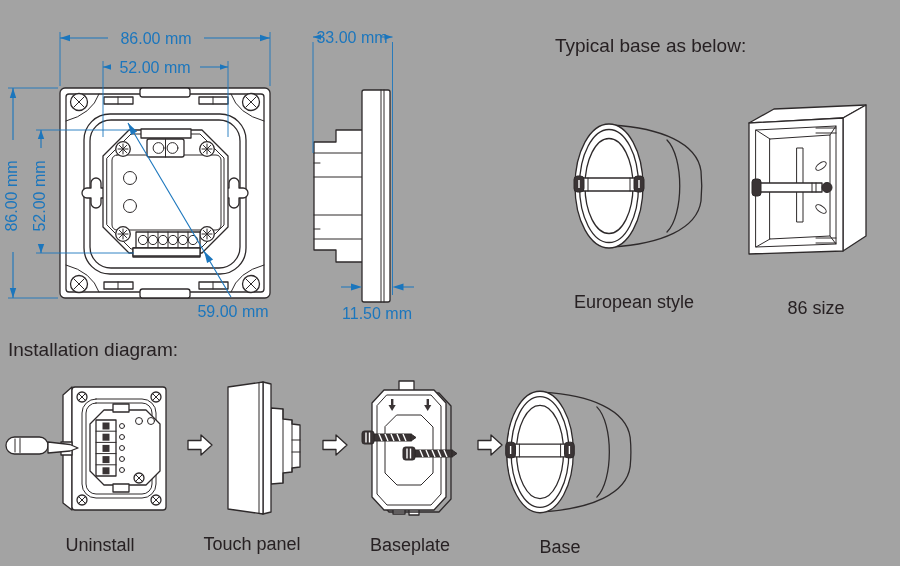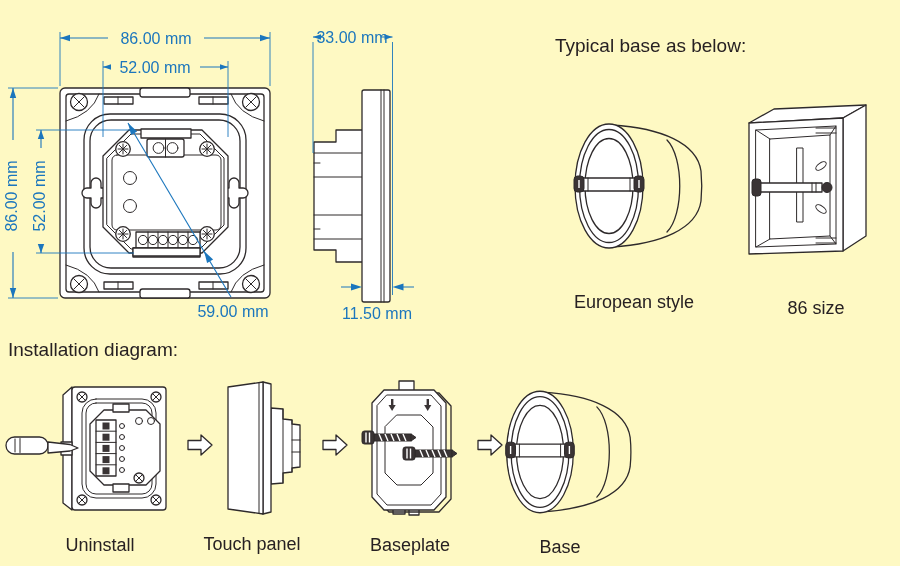--- a/index.html
+++ b/index.html
@@ -1,16 +1,16 @@
 <!DOCTYPE html>
 <html><head>
 <meta charset="utf-8">
 <style>
   html,body{margin:0;padding:0;background:#ffffff;}
-  .stage{position:relative;width:900px;height:566px;background:#fef9c3;overflow:hidden;
+  .stage{position:relative;width:900px;height:566px;background:#a3a3a3;overflow:hidden;
          font-family:"Liberation Sans", sans-serif;}
   svg{display:block}
   .ln{fill:none;stroke:#2e2a2b;stroke-width:1.3;stroke-linecap:round;stroke-linejoin:round;}
   .lnt{fill:none;stroke:#2e2a2b;stroke-width:1;stroke-linecap:round;stroke-linejoin:round;}
   .lnf{fill:#ffffff;stroke:#2e2a2b;stroke-width:1.3;stroke-linejoin:round;}
   .dk{fill:#3a3435;stroke:#2e2a2b;stroke-width:1;}
   .dim{fill:none;stroke:#1b76bd;stroke-width:1.1;}
   .dimthin{fill:none;stroke:#1b76bd;stroke-width:0.9;}
   .dimarr{fill:#1b76bd;stroke:none;}
   .dimtxt{fill:#1b76bd;font-size:16px;font-family:"Liberation Sans",sans-serif;}

